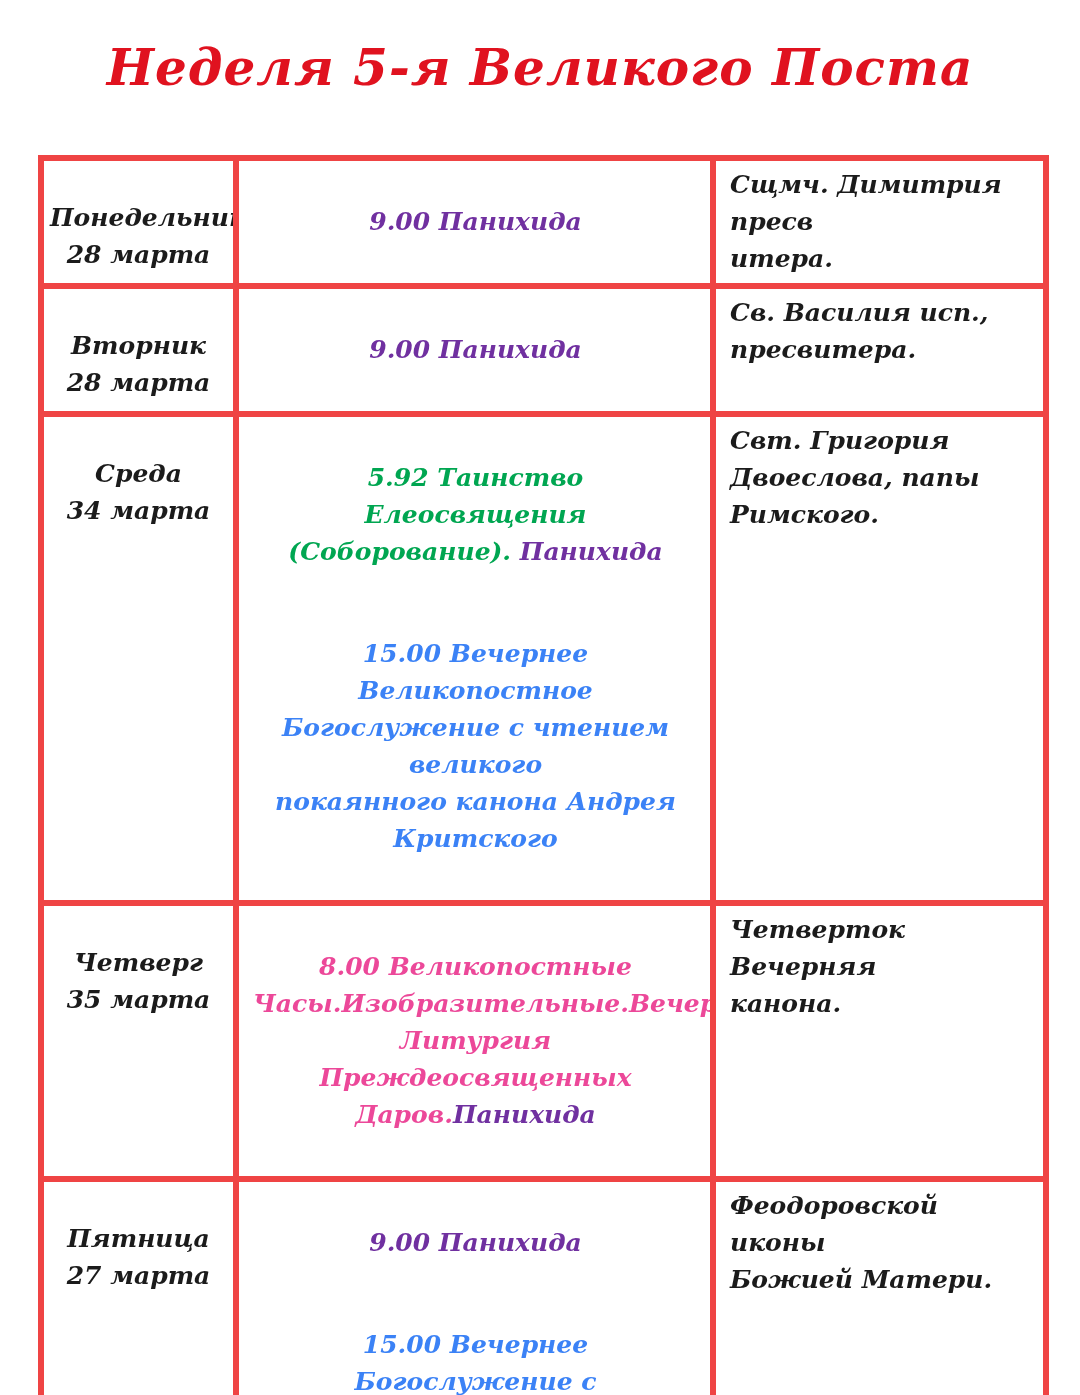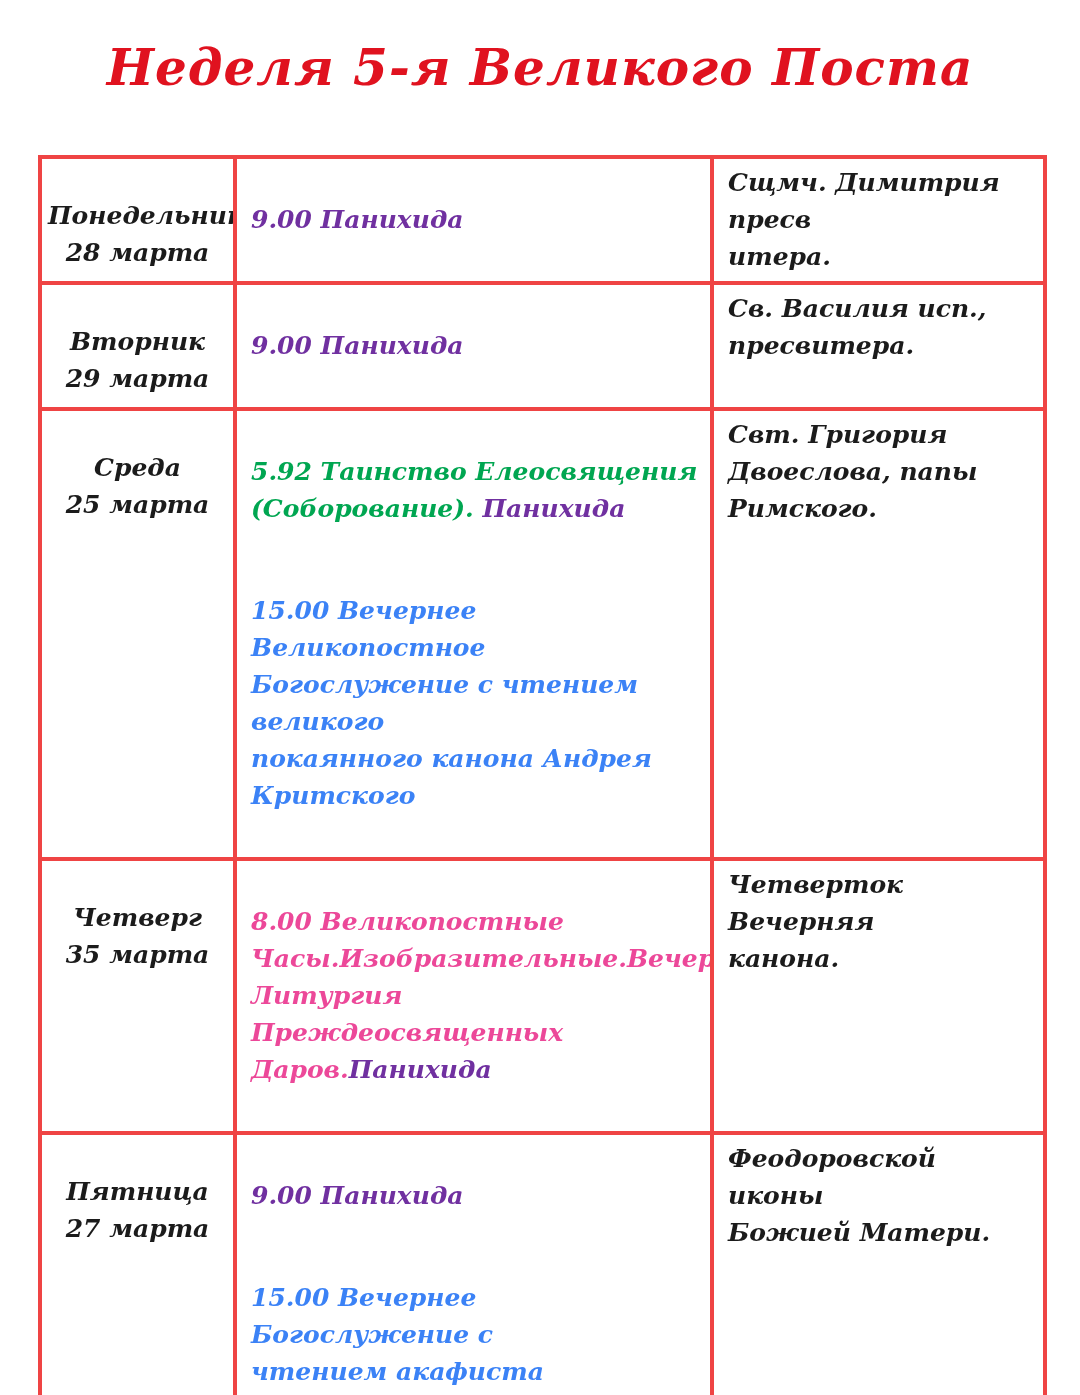--- a/index.html
+++ b/index.html
@@ -13,30 +13,30 @@
   .title{
     margin:0; padding-top:38px; text-align:center;
     font-size:50px; line-height:1.2; font-weight:bold; font-style:italic;
     color:#e0121f; letter-spacing:1px;
   }
   table.schedule{
     position:absolute; left:38px; top:155px; width:1005px;
     border-collapse:collapse; table-layout:fixed;
   }
   table.schedule td{
-    border:4px solid #ef4444; vertical-align:top;
+    border:6px solid #ef4444; vertical-align:top;
     font-style:italic; font-weight:bold;
     font-size:25px; line-height:37px; color:#1b1b1b;
     white-space:pre-line; overflow:hidden;
   }
   col.c-day{width:195px;} col.c-svc{width:477px;} col.c-feast{width:333px;}
   td.day{ text-align:center; padding:38px 6px 6px 6px; }
   td.services{ padding:5px 12px 6px 14px; }
   td.feast{ padding:5px 10px 6px 14px; }
-  .svc{ margin:0; white-space:pre-line; }
+  .svc{ margin:0; white-space:pre-line;text-align:center; }
   .svc + .svc{ margin-top:28px; }          
   .c-red{ color:#ec4899; }
   .c-purple{ color:#7030a0; }
   .c-green{ color:#00a651; }
   .c-black{ color:#3b82f6; }
   tr.h1{height:115px;} tr.h2{height:120px;} tr.h3{height:258px;}
   tr.h4{height:148px;} tr.h5{height:182px;}
 </style>
 </head>
 <body>
@@ -58,31 +58,31 @@
 28 марта</td>
       <td class="services">
         <p class="svc"><span class="c-purple">9.00 Панихида</span></p>
       </td>
       <td class="feast">Сщмч. Димитрия пресв
 итера.</td>
     </tr>
 
     <tr class="h2">
       <td class="day">Вторник
-29 марта</td>
+28 марта</td>
       <td class="services">
         <p class="svc"><span class="c-purple">9.00 Панихида</span></p>
       </td>
       <td class="feast">Св. Василия исп.,
 пресвитера.</td>
     </tr>
 
     <tr class="h3">
       <td class="day">Среда
-25 марта</td>
+34 марта</td>
       <td class="services">
         <p class="svc"><span class="c-green">5.92 Таинство Елеосвящения
 (Соборование). </span><span class="c-purple">Панихида</span></p>
         <p class="svc"><span class="c-black">15.00 Вечернее Великопостное
 Богослужение с чтением великого
 покаянного канона Андрея
 Критского</span></p>
       </td>
       <td class="feast">Свт. Григория
 Двоеслова, папы

